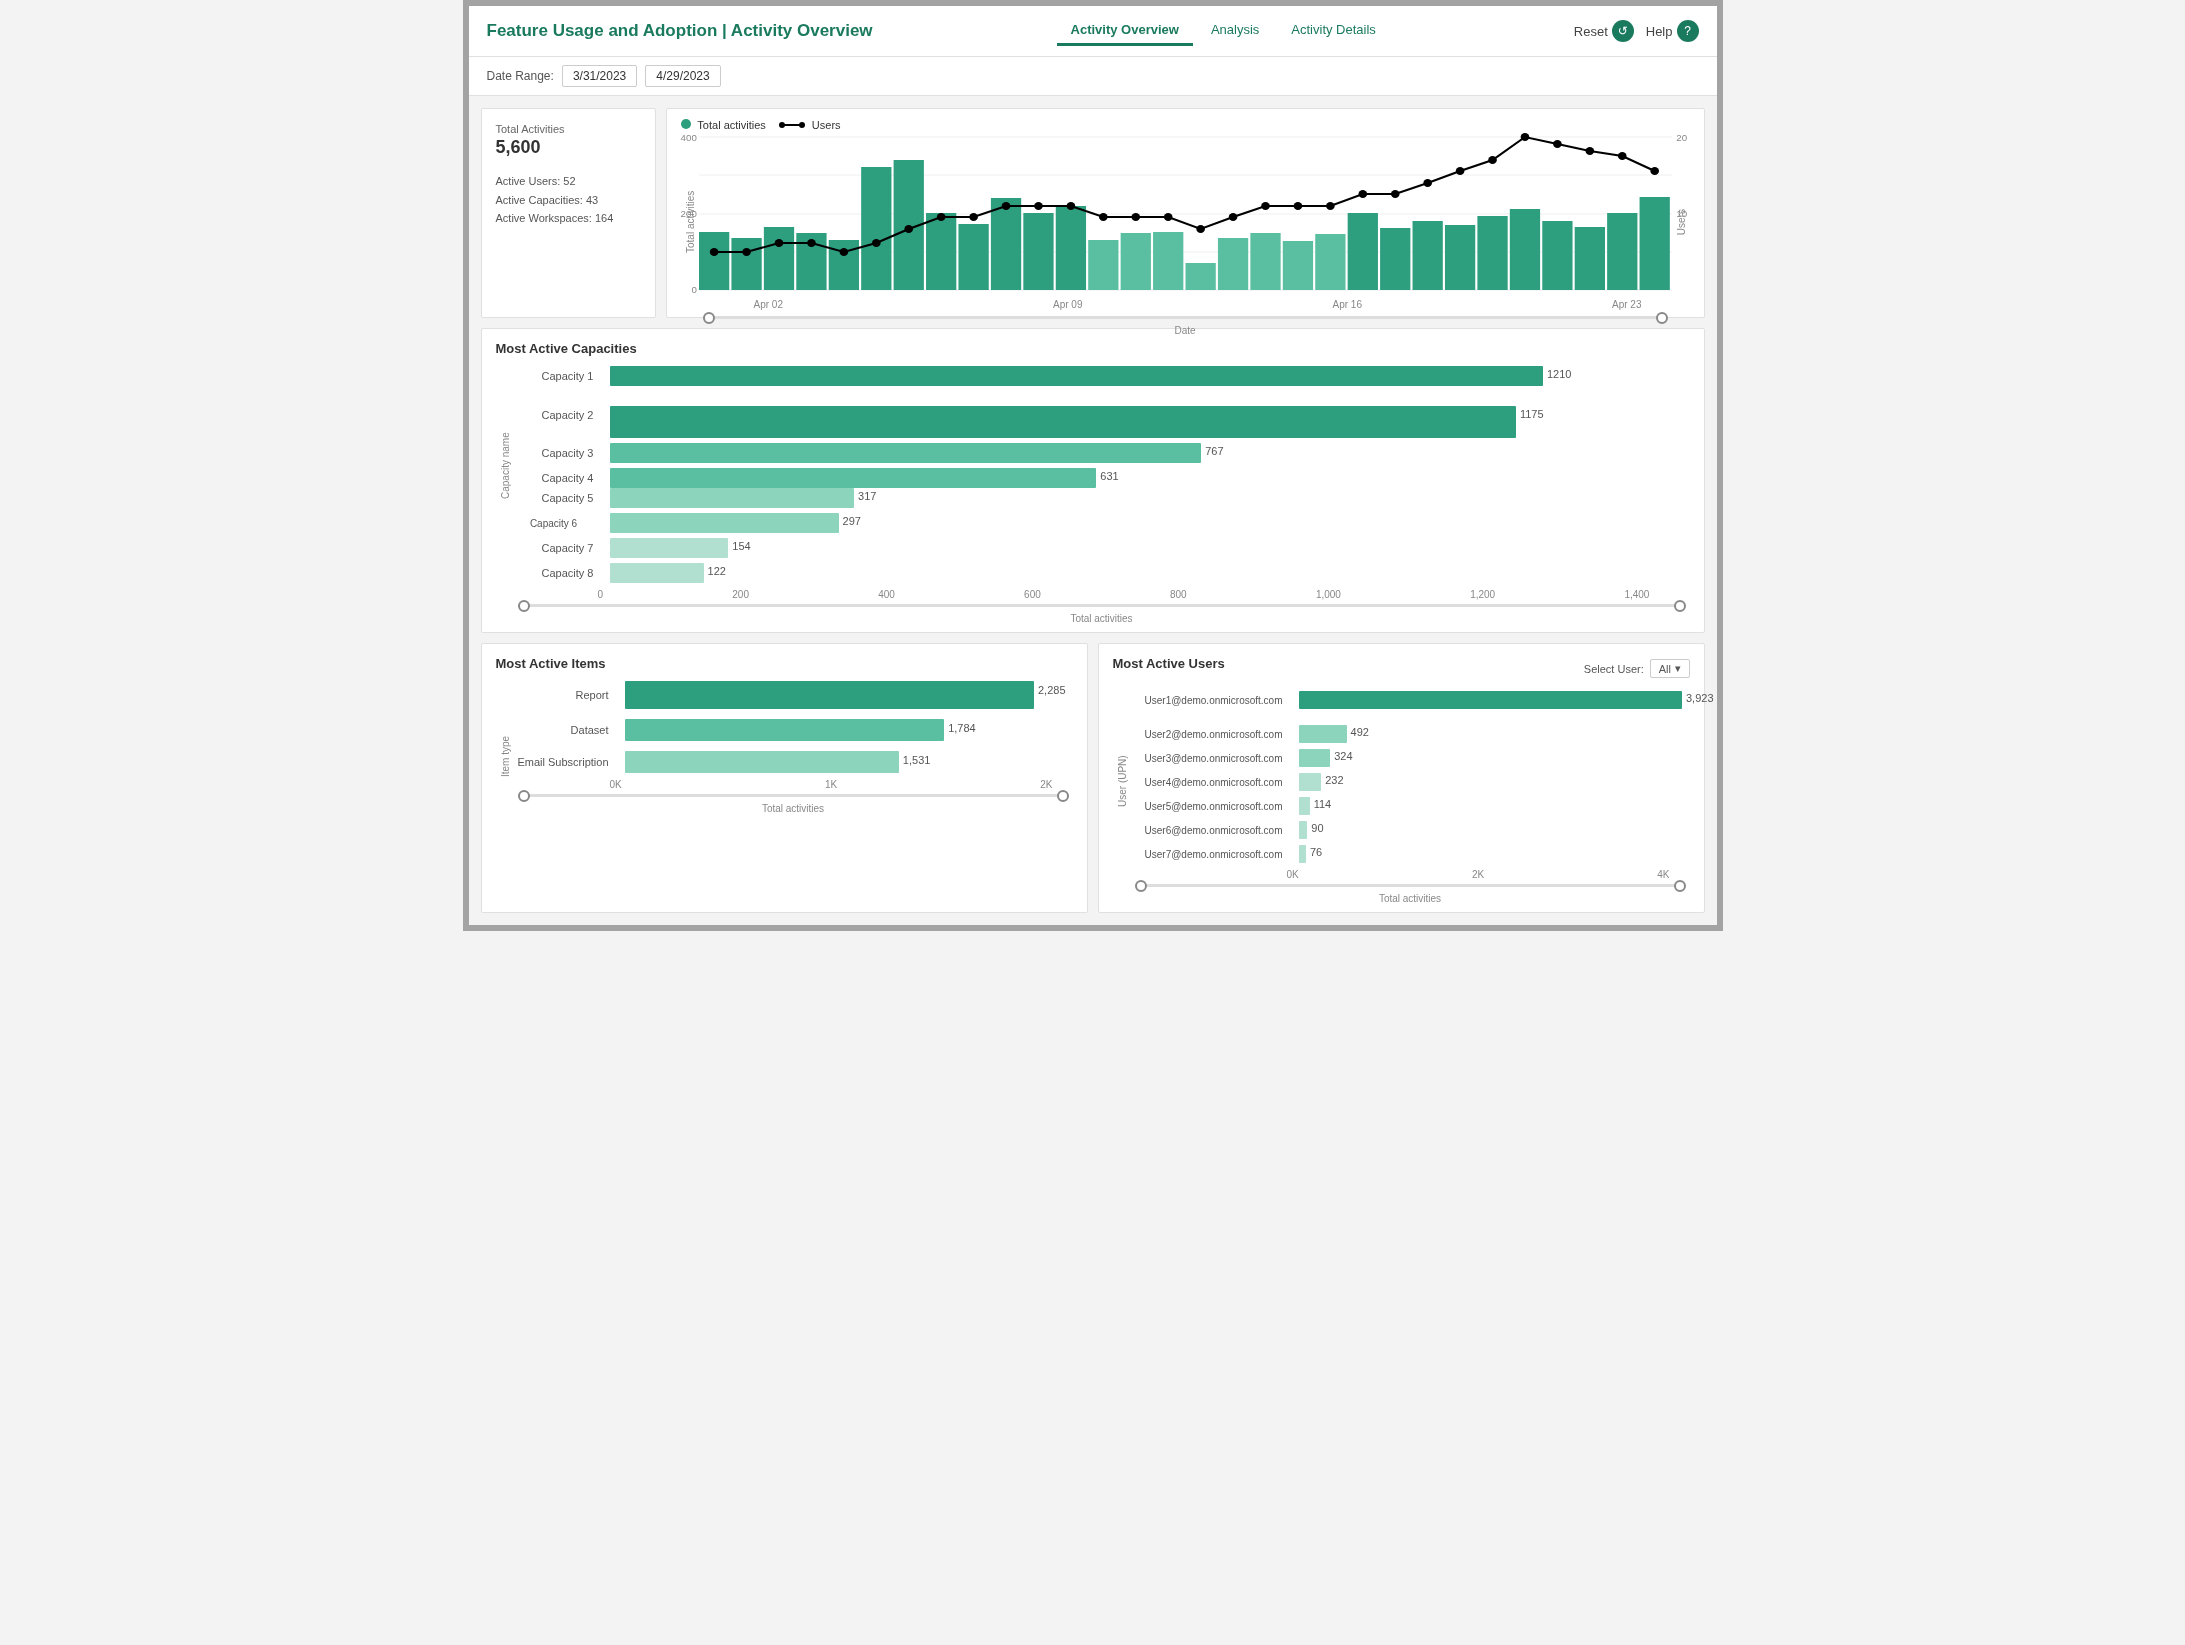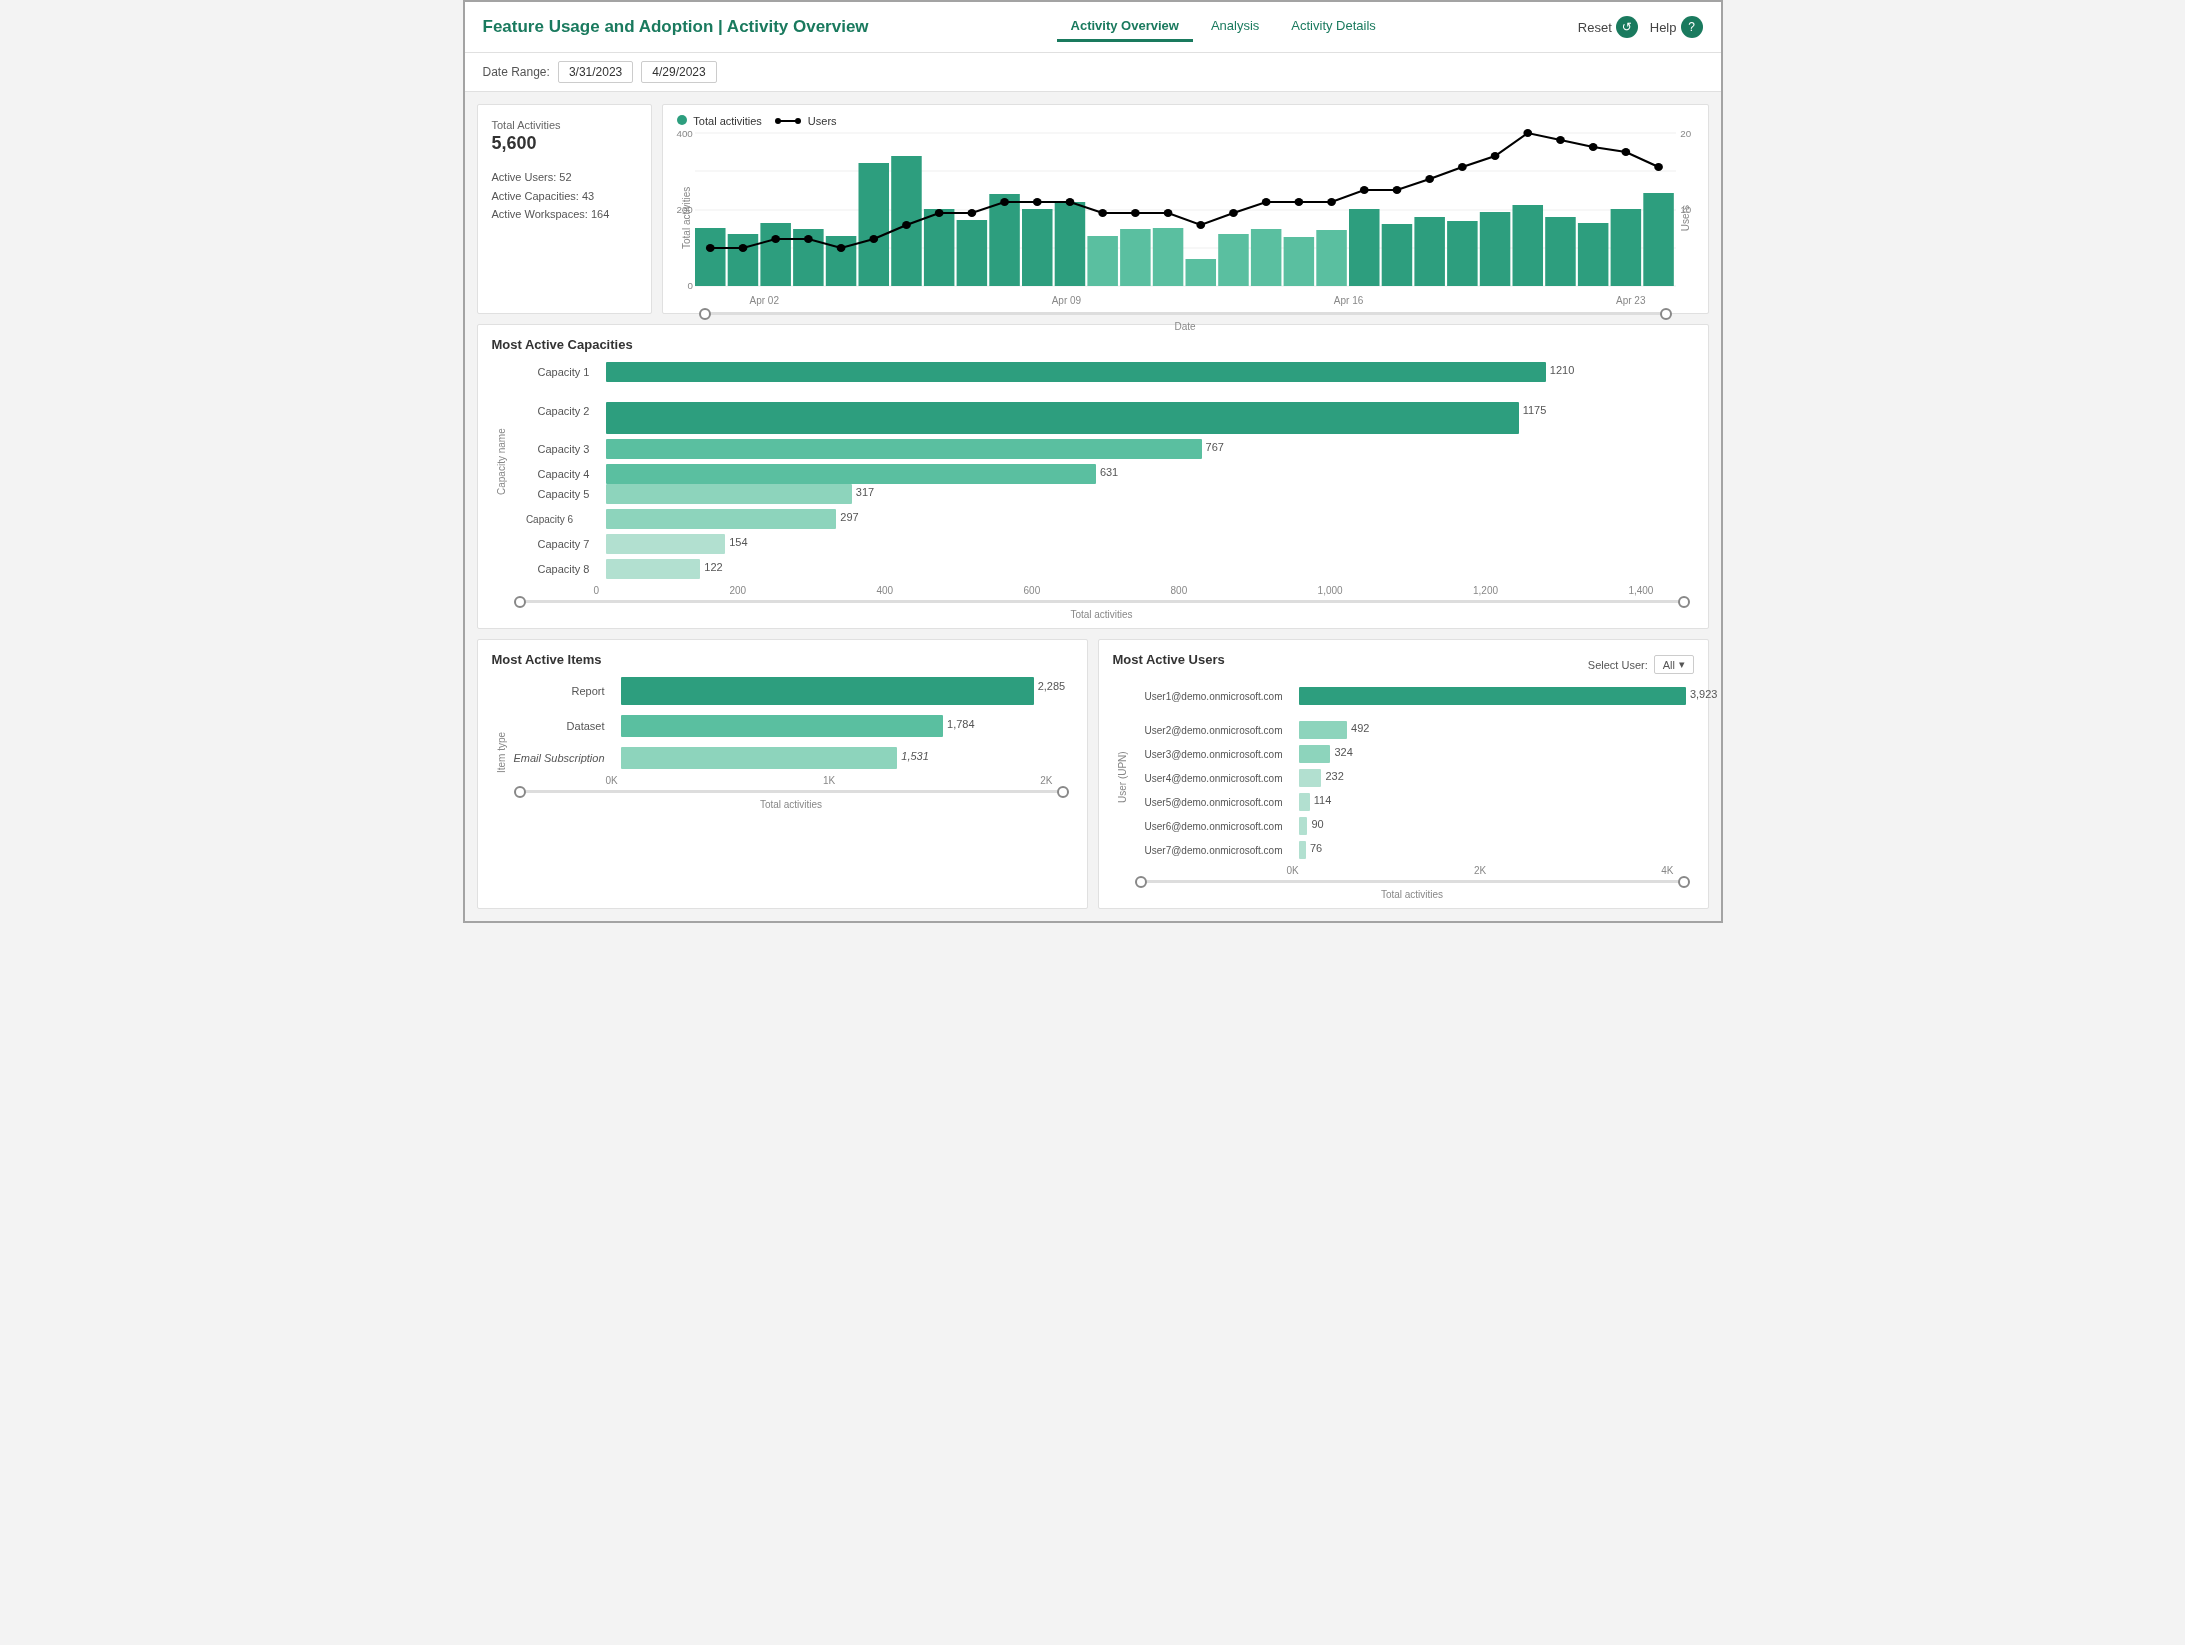--- a/index.html
+++ b/index.html
@@ -1,18 +1,18 @@
 <!DOCTYPE html>
 <html><head>
   <meta charset="utf-8">
   <style>
     * { box-sizing: border-box; margin: 0; padding: 0; }
     body { font-family: 'Segoe UI', Arial, sans-serif; background: #f3f3f3; font-size: 13px; color: #333; }
 
-    .app-container { width: 1260px; margin: 0 auto; background: #a16207; border: 2px solid #a3a3a3; }
+    .app-container { width: 1260px; margin: 0 auto; background: #a16207; border: 6px solid #a3a3a3; }
 
     
     .header { display: flex; align-items: center; justify-content: space-between; padding: 10px 18px; border-bottom: 1px solid #e0e0e0; background: #fff; }
     .header-title { font-size: 17px; font-weight: 600; color: #1a7a5e; }
     .header-nav { display: flex; align-items: center; gap: 4px; }
     .nav-tab { padding: 6px 14px; font-size: 13px; color: #1a7a5e; cursor: pointer; border-bottom: 3px solid transparent; text-decoration: none; }
     .nav-tab.active { border-bottom: 3px solid #1a7a5e; font-weight: 600; }
     .header-actions { display: flex; align-items: center; gap: 12px; }
     .action-btn { display: flex; align-items: center; gap: 4px; font-size: 13px; color: #444; cursor: pointer; }
     .action-icon { width: 22px; height: 22px; border-radius: 50%; background: #1a7a5e; color: #fff; display: flex; align-items: center; justify-content: center; font-size: 12px; }
@@ -335,21 +335,21 @@
         <span style="position:absolute; left:91.4%; top:3px; margin-left:4px; font-size:11px; color:#555;">2,285</span>
       </div>
     </div>
                 <div class="hbar-row" style="margin-bottom: 10px;">
       <div style="width:95px; text-align:right; font-size:11px; color:#555; flex-shrink:0;">Dataset</div>
       <div style="flex:1; position:relative; height:22px; margin-left:8px;">
         <div style="height:100%; width:71.36%; background:#5abfa0; border-radius:1px;"></div>
         <span style="position:absolute; left:71.36%; top:3px; margin-left:4px; font-size:11px; color:#555;">1,784</span>
       </div>
     </div>
-                <div class="hbar-row" style="margin-bottom: 4px; font-style: italic;">
+                <div class="hbar-row" style="margin-bottom: 4px;">
       <div style="width:95px; text-align:right; font-size:11px; color:#555; flex-shrink:0;">Email Subscription</div>
       <div style="flex:1; position:relative; height:22px; margin-left:8px;">
         <div style="height:100%; width:61.24000000000001%; background:#8dd4bc; border-radius:1px;"></div>
         <span style="position:absolute; left:61.24000000000001%; top:3px; margin-left:4px; font-size:11px; color:#555;">1,531</span>
       </div>
     </div>
               </div>
             <div style="display:flex; justify-content:space-between; margin-top:6px; padding-left:96px; padding-right:20px;">
               <span class="axis-label">0K</span>
               <span class="axis-label">1K</span>

